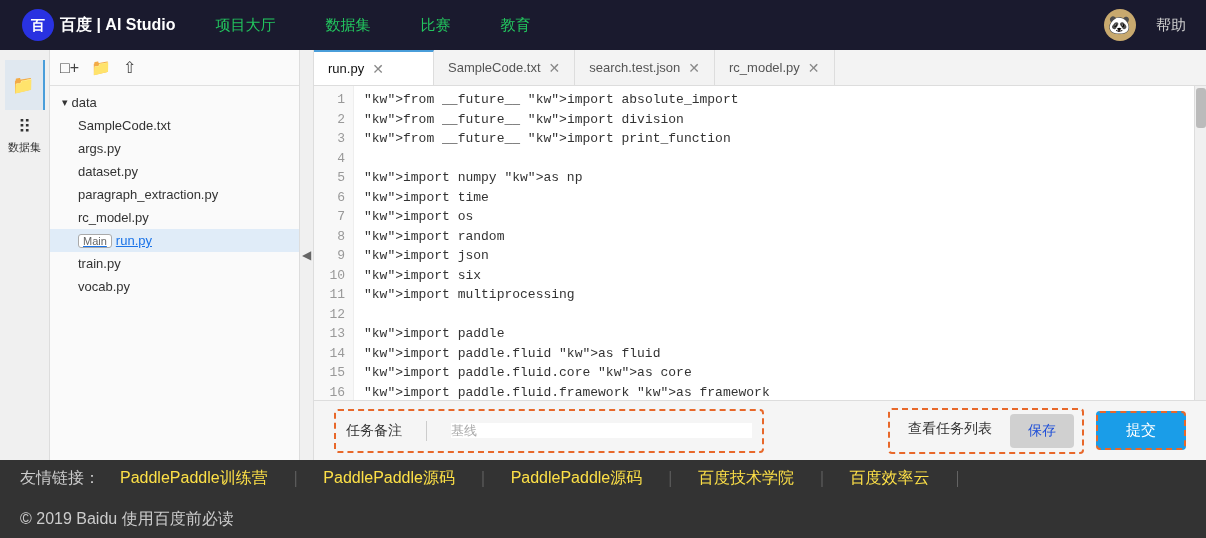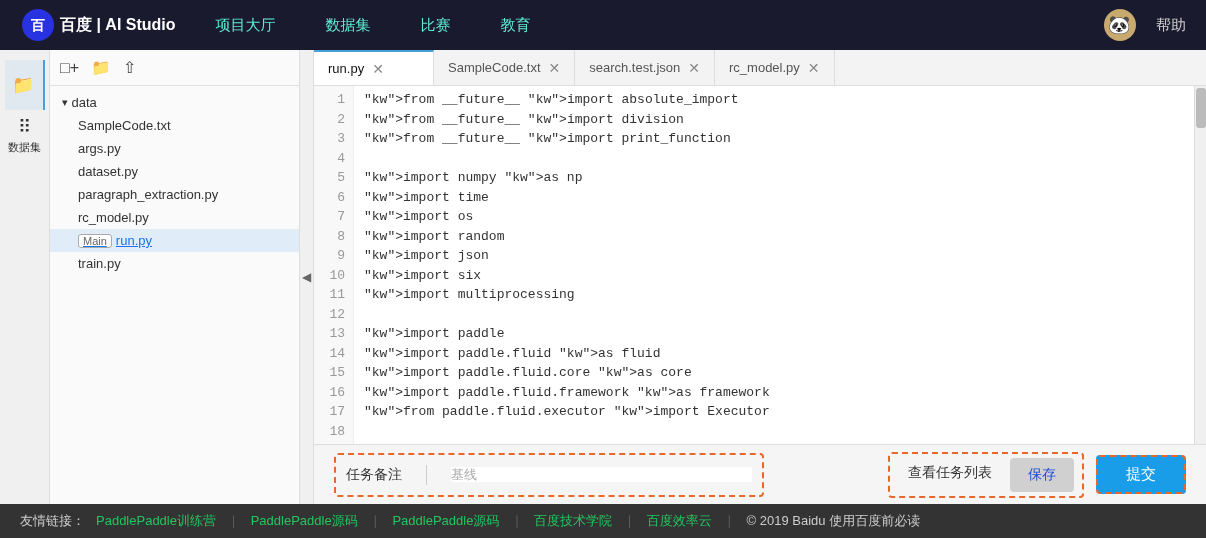--- a/index.html
+++ b/index.html
@@ -27,21 +27,21 @@
       height: 36px;
       margin-right: 4px;
     }
     .nav-links {
       display: flex;
       align-items: center;
       flex: 1;
       gap: 50px;
     }
     .nav-link {
-      color: #5eead4;
+      color: #22c55e;
       font-size: 15px;
       cursor: pointer;
       text-decoration: none;
     }
     .nav-right {
       display: flex;
       align-items: center;
       gap: 20px;
     }
     .avatar-circle {
@@ -303,30 +303,30 @@
       font-size: 15px;
       color: #fff;
       cursor: pointer;
       border: 2px dashed #f07030;
     }
 
     
     .footer {
       background: #333;
       color: #ccc;
-      font-size: 13px;
+      font-size: 16px;
       padding: 8px 20px;
       display: flex;
       align-items: center;
-      gap: 11px;
+      gap: 20px;
       flex-shrink: 0;
       flex-wrap: wrap;
     }
     .footer-link {
-      color: #22c55e;
+      color: #fde047;
       cursor: pointer;
       text-decoration: none;
     }
     .footer-sep {
       color: #666;
     }
 
     .line-number-line { display: block; }
   </style>
 </head>
@@ -390,20 +390,23 @@
       </div>
       <div class="file-item">
         <span>rc_model.py</span>
       </div>
       <div class="file-item active">
         <span class="file-badge">Main</span>
         <span class="file-item-name-blue">run.py</span>
       </div>
       <div class="file-item">
         <span>train.py</span>
+      </div>
+      <div class="file-item">
+        <span>vocab.py</span>
       </div>
     </div>
   </div>
 
   <div class="collapse-arrow">
     <span style="font-size:12px;color:#666;">◀</span>
   </div>
 
   <div class="editor-area">
 

